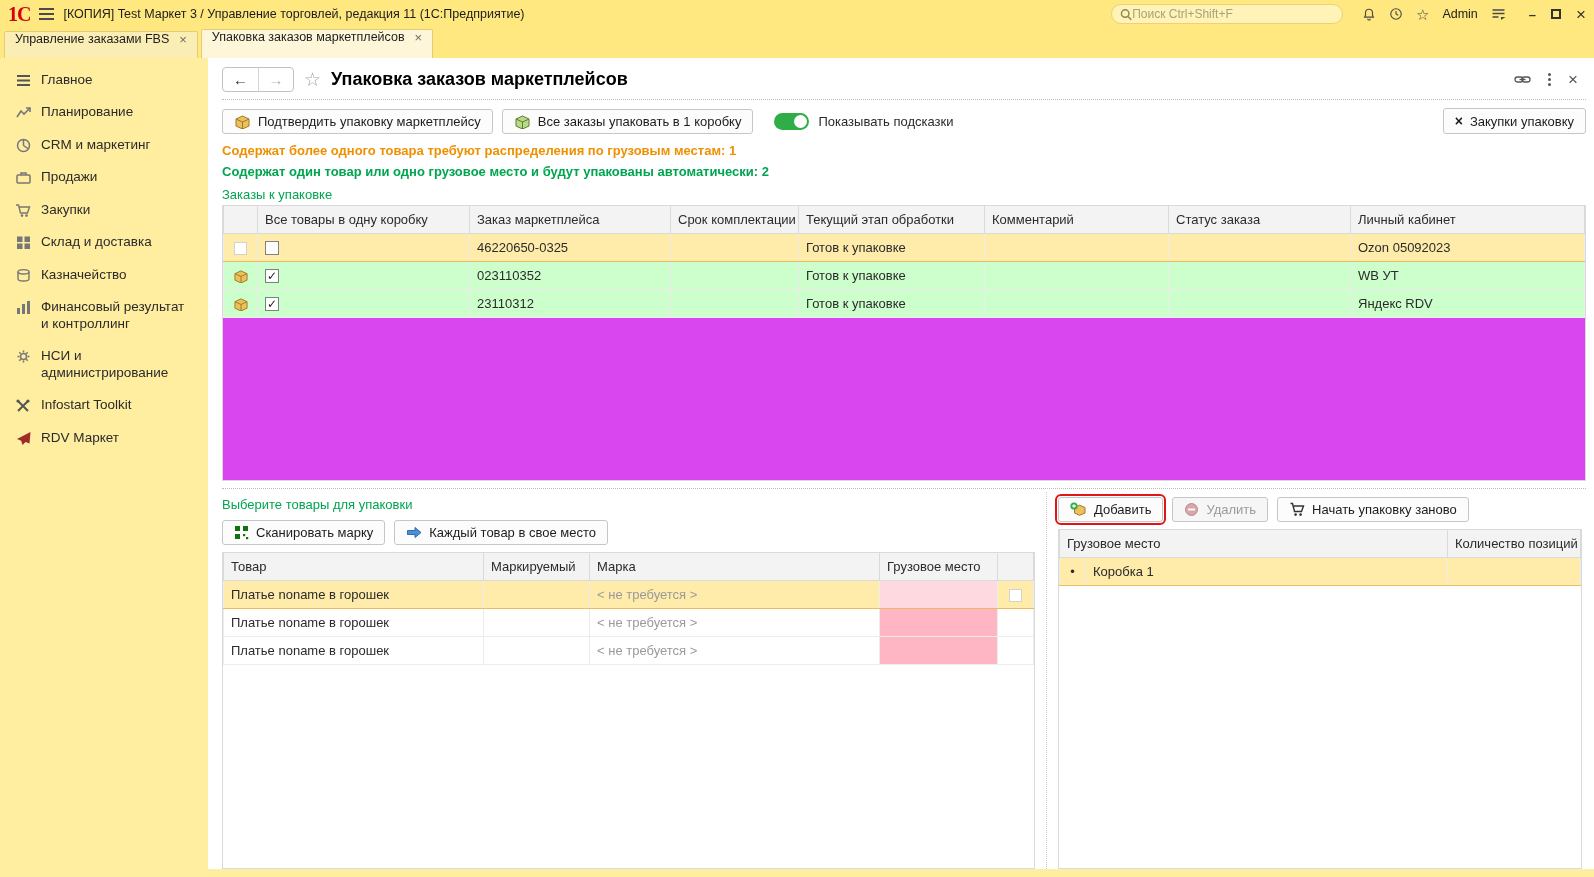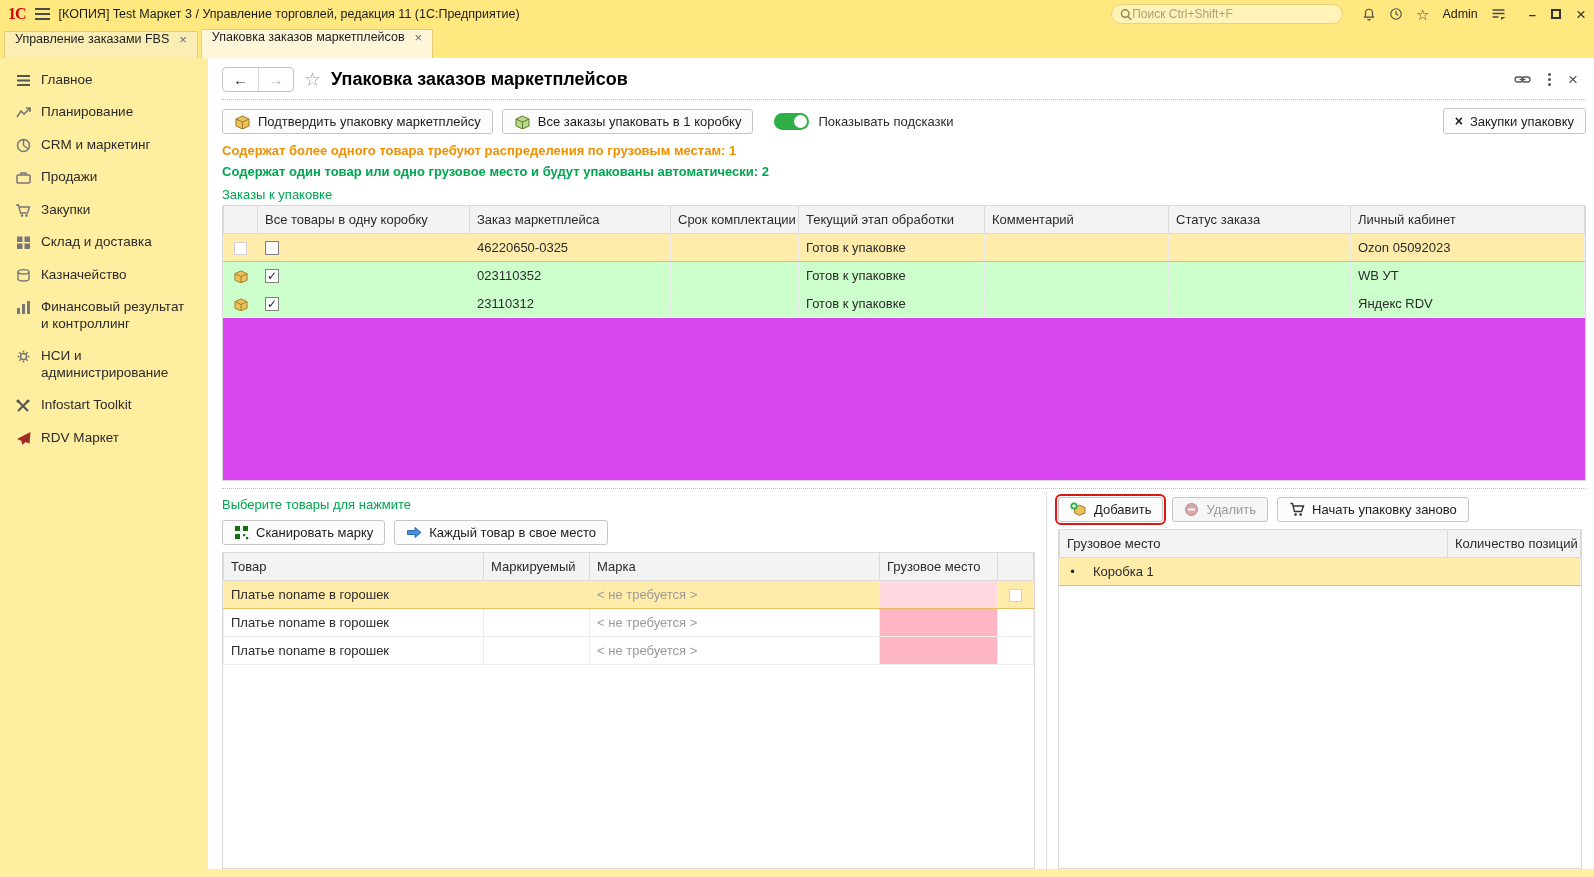--- a/index.html
+++ b/index.html
@@ -2,21 +2,21 @@
 <html><head>
 <meta charset="utf-8">
 <style>
   * { margin:0; padding:0; box-sizing:border-box; }
   html,body { width:1594px; height:877px; }
   body { font-family:"Liberation Sans","DejaVu Sans",sans-serif; font-size:13px; color:#2b2b2b; background:#fff; overflow:hidden; }
   svg { display:block; }
 
   
   .titlebar { height:28px; background:#ffe87f; display:flex; align-items:center; gap:9px; padding:0 8px; }
-  .logo { color:#d6000f; font-weight:700; font-size:16px; font-family:"Liberation Serif",serif; letter-spacing:-1px; }
+  .logo { color:#d6000f; font-weight:700; font-size:20px; font-family:"Liberation Serif",serif; letter-spacing:-1px; }
   .tb-hamburger { display:inline-flex; flex-direction:column; gap:3px; cursor:pointer; }
   .tb-hamburger i { width:15px; height:2px; background:#4a4a4a; }
   .win-title { font-size:12.5px; color:#1c1c1c; white-space:nowrap; }
   .tb-search { margin-left:auto; display:flex; align-items:center; width:232px; height:20px; background:#fff3b8; border:1px solid #e8d27a; border-radius:10px; padding:0 8px; }
   .tb-search input { border:none; outline:none; background:transparent; font-size:12px; color:#333; width:100%; font-family:inherit; }
   .tb-search input::placeholder { color:#a9a17a; }
   .tb-icons { display:flex; align-items:center; gap:13px; margin:0 10px; color:#4a4a4a; }
   .tb-star { font-size:15px; line-height:1; color:#4a4a4a; cursor:pointer; }
   .tb-user { font-size:12.5px; color:#1c1c1c; cursor:pointer; }
   .win-controls { display:flex; align-items:center; gap:15px; margin-left:4px; color:#333; }
@@ -341,21 +341,21 @@
             <td></td>
             <td>Яндекс RDV</td>
           </tr>
         </tbody>
       </table>
     </div>
 
     <div class="bottom-split">
 
       <div class="panel-left">
-        <div class="section-label">Выберите товары для нажмите</div>
+        <div class="section-label">Выберите товары для упаковки</div>
         <div class="panel-toolbar">
           <button class="btn">
             <svg width="15" height="15" viewBox="0 0 15 15">
                 <rect x="1" y="1" width="5" height="5" fill="#13700f"></rect>
                 <rect x="9" y="1" width="5" height="5" fill="#13700f"></rect>
                 <rect x="1" y="9" width="5" height="5" fill="#13700f"></rect>
                 <rect x="9" y="9" width="2.2" height="2.2" fill="#13700f"></rect>
                 <rect x="12" y="12" width="2.2" height="2.2" fill="#13700f"></rect>
               </svg>
             <span>Сканировать марку</span>

